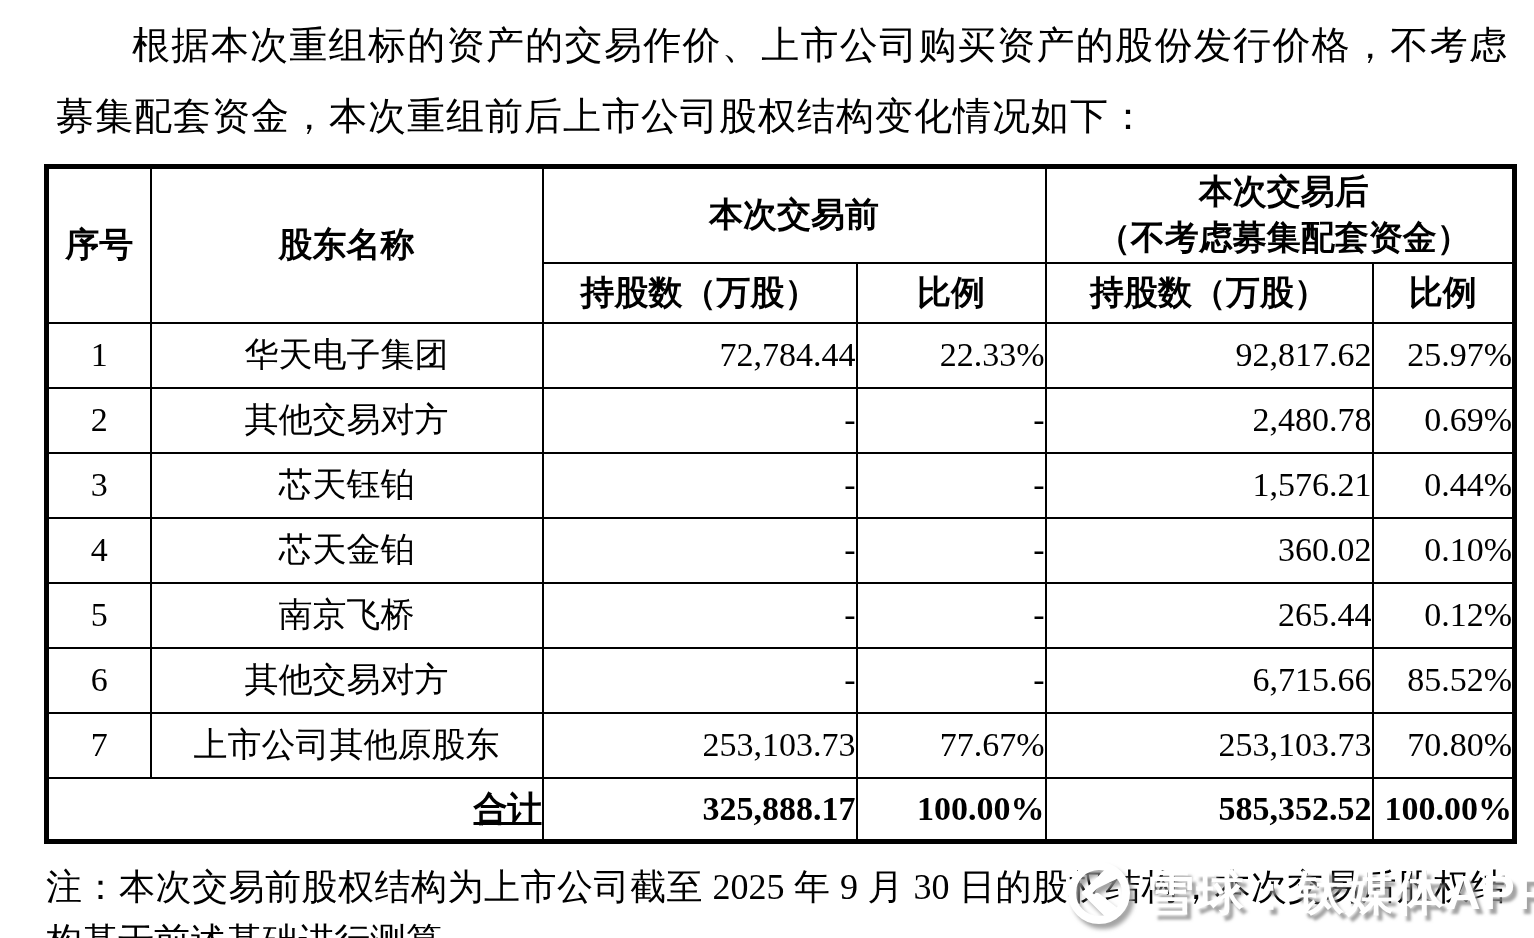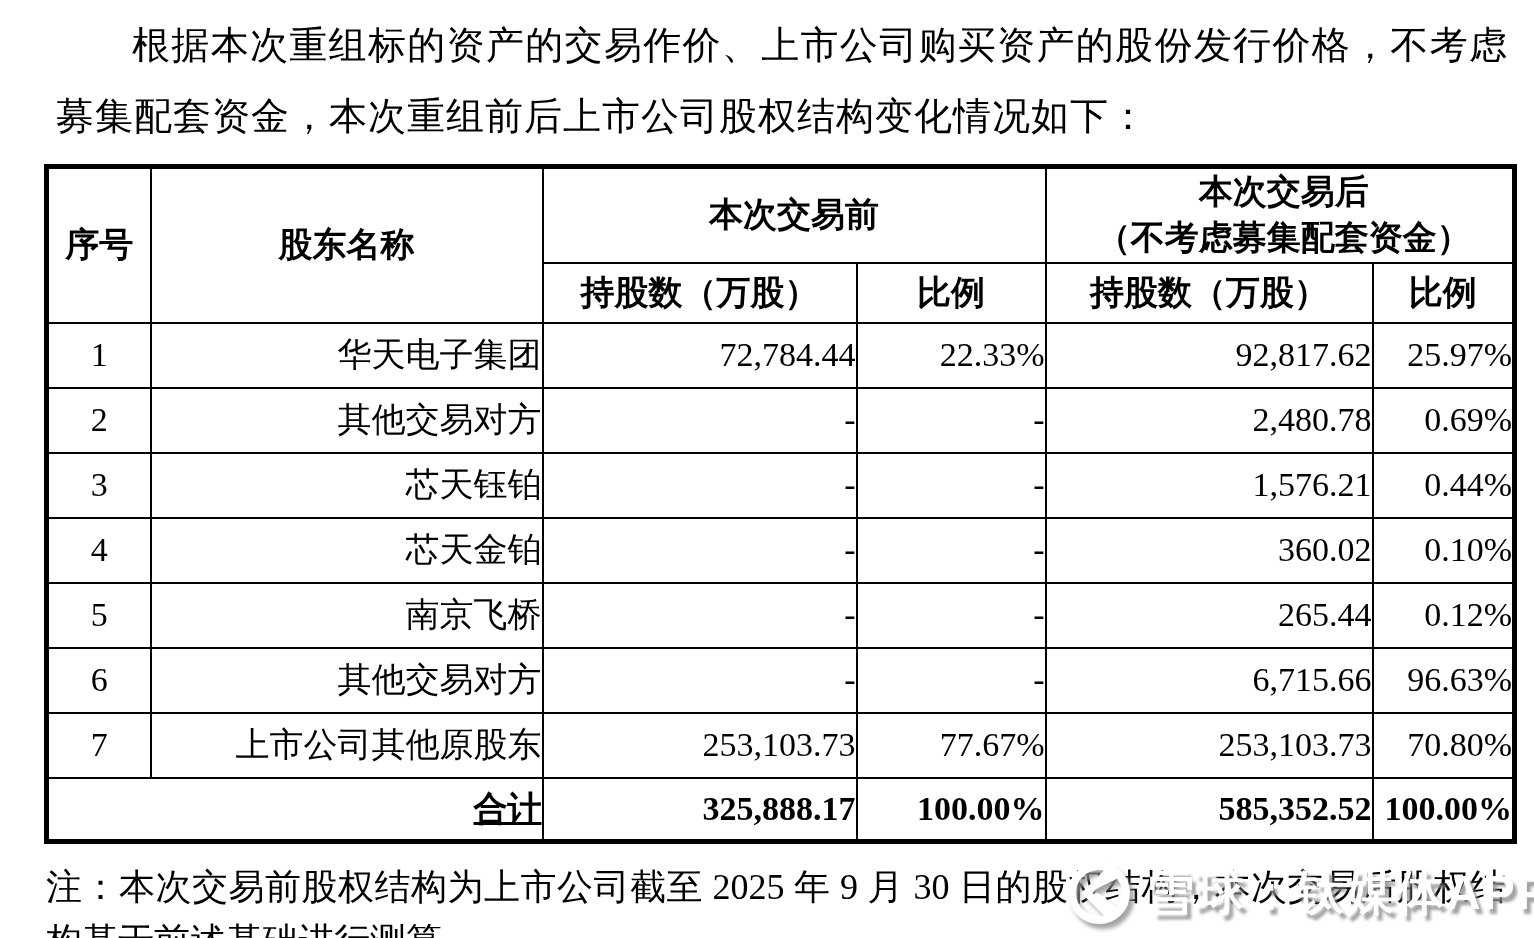--- a/index.html
+++ b/index.html
@@ -46,21 +46,21 @@
     font-weight: bold;
     text-align: center;
     vertical-align: middle;
   }
   tr.hdr-top { height: 96px; }
   tr.hdr-sub { height: 60px; margin-top: 28px; }
   tbody tr.data-row { height: 65px; }
   tbody tr.total-row { height: 64px; }
   .after-hdr-line { line-height: 46px; padding-left: 9px; }
   td.cell-seq { text-align: center; }
-  td.cell-name { text-align: right; padding-left: 26px; }
+  td.cell-name { text-align: center; padding-left: 26px; }
   td.cell-shares { text-align: right; padding-right: 24px; }
   td.cell-ratio { text-align: right; padding-right: 16px; }
   tr.total-row td { font-weight: bold; }
   td.cell-total-label { text-align: right; text-decoration: underline; }
   .note {
     margin: 0;
     padding: 16px 30px 0 46px;
     width: 1460px;
     box-sizing: content-box;
     font-size: 36px;
@@ -164,21 +164,21 @@
         <td class="cell-ratio">-</td>
         <td class="cell-shares">265.44</td>
         <td class="cell-ratio">0.12%</td>
       </tr>
       <tr class="data-row">
         <td class="cell-seq">6</td>
         <td class="cell-name">其他交易对方</td>
         <td class="cell-shares">-</td>
         <td class="cell-ratio">-</td>
         <td class="cell-shares">6,715.66</td>
-        <td class="cell-ratio">96.63%</td>
+        <td class="cell-ratio">85.52%</td>
       </tr>
       <tr class="data-row">
         <td class="cell-seq">7</td>
         <td class="cell-name">上市公司其他原股东</td>
         <td class="cell-shares">253,103.73</td>
         <td class="cell-ratio">77.67%</td>
         <td class="cell-shares">253,103.73</td>
         <td class="cell-ratio">70.80%</td>
       </tr>
       <tr class="total-row">

